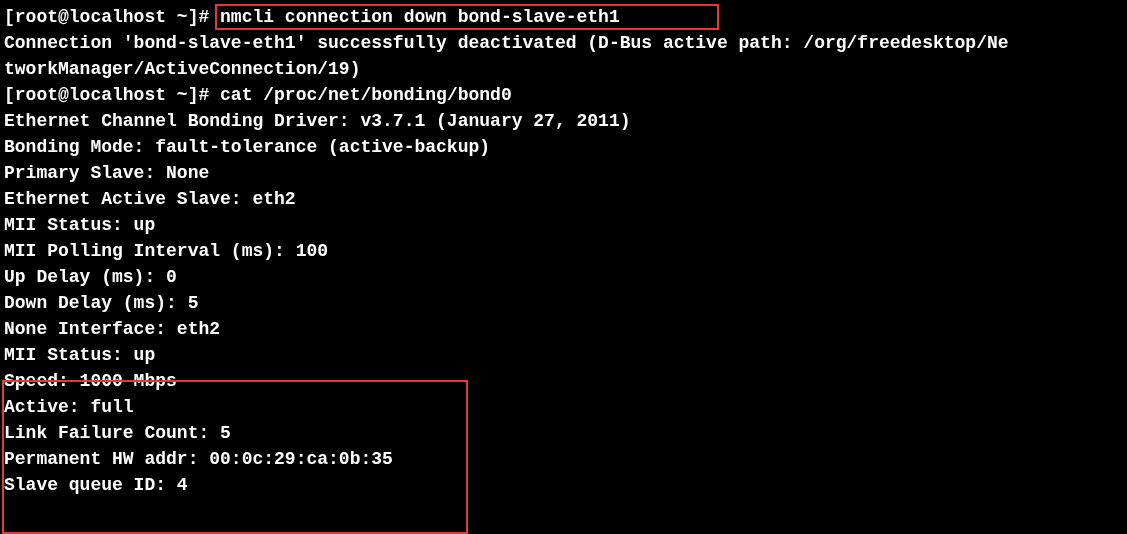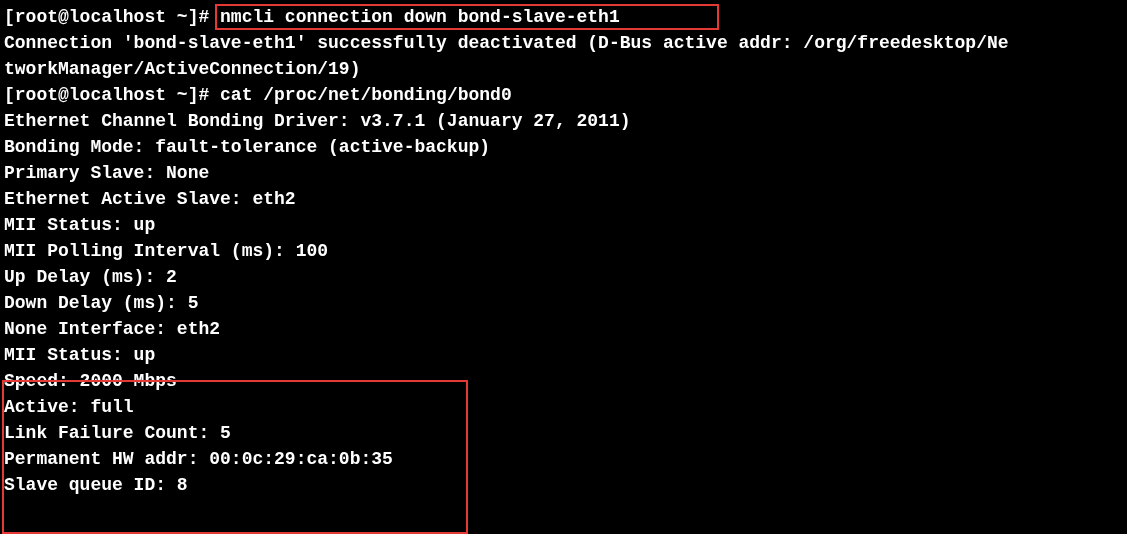--- a/index.html
+++ b/index.html
@@ -36,32 +36,32 @@
       pointer-events:none;
     }
   </style>
 </head>
 <body>
 
 <div class="hl-1"></div>
 <div class="hl-2"></div>
 
 <div class="line"><span>[root@localhost ~]# </span><span>nmcli connection down bond-slave-eth1</span></div>
-<div class="line">Connection 'bond-slave-eth1' successfully deactivated (D-Bus active addr: /org/freedesktop/Ne</div>
+<div class="line">Connection 'bond-slave-eth1' successfully deactivated (D-Bus active path: /org/freedesktop/Ne</div>
 <div class="line">tworkManager/ActiveConnection/19)</div>
 <div class="line"><span>[root@localhost ~]# </span><span>cat /proc/net/bonding/bond0</span></div>
 <div class="line">Ethernet Channel Bonding Driver: v3.7.1 (January 27, 2011)</div>
 <div class="line"></div>
 <div class="line">Bonding Mode: fault-tolerance (active-backup)</div>
 <div class="line">Primary Slave: None</div>
 <div class="line">Ethernet Active Slave: eth2</div>
 <div class="line">MII Status: up</div>
 <div class="line">MII Polling Interval (ms): 100</div>
-<div class="line">Up Delay (ms): 2</div>
+<div class="line">Up Delay (ms): 0</div>
 <div class="line">Down Delay (ms): 5</div>
 <div class="line"></div>
 <div class="line">None Interface: eth2</div>
 <div class="line">MII Status: up</div>
-<div class="line">Speed: 2000 Mbps</div>
+<div class="line">Speed: 1000 Mbps</div>
 <div class="line">Active: full</div>
 <div class="line">Link Failure Count: 5</div>
 <div class="line">Permanent HW addr: 00:0c:29:ca:0b:35</div>
-<div class="line"><span>Slave queue ID: 8</span></div>
+<div class="line"><span>Slave queue ID: 4</span></div>
 
 </body></html>

